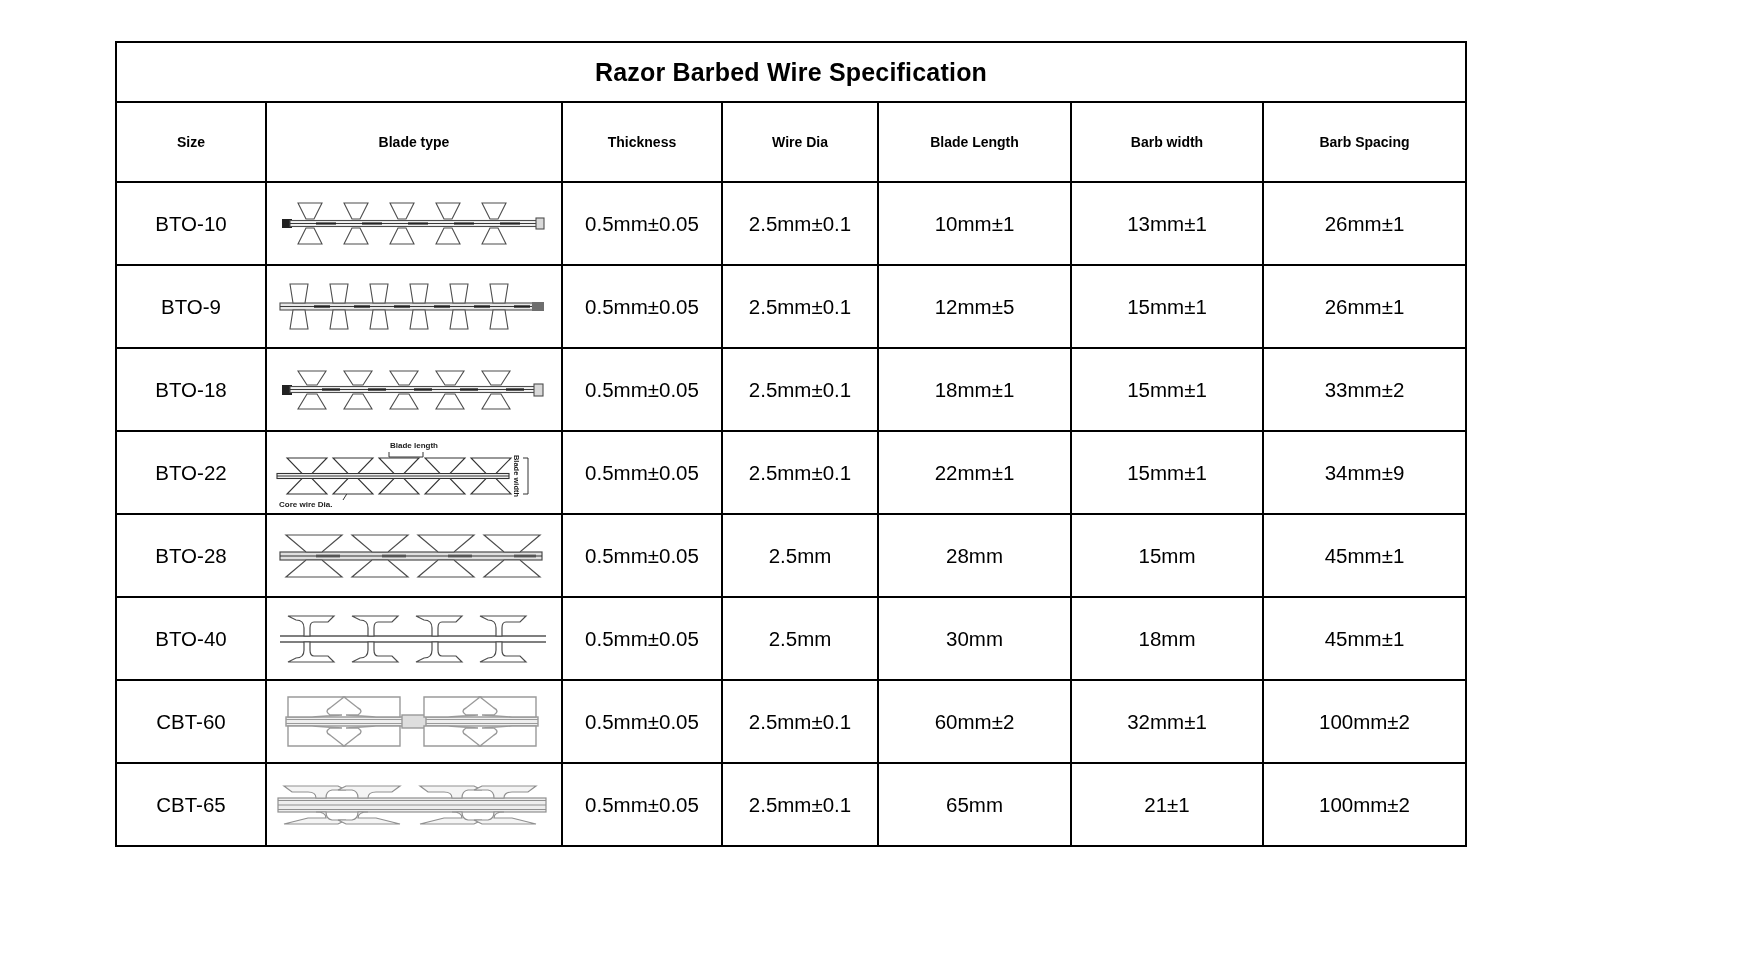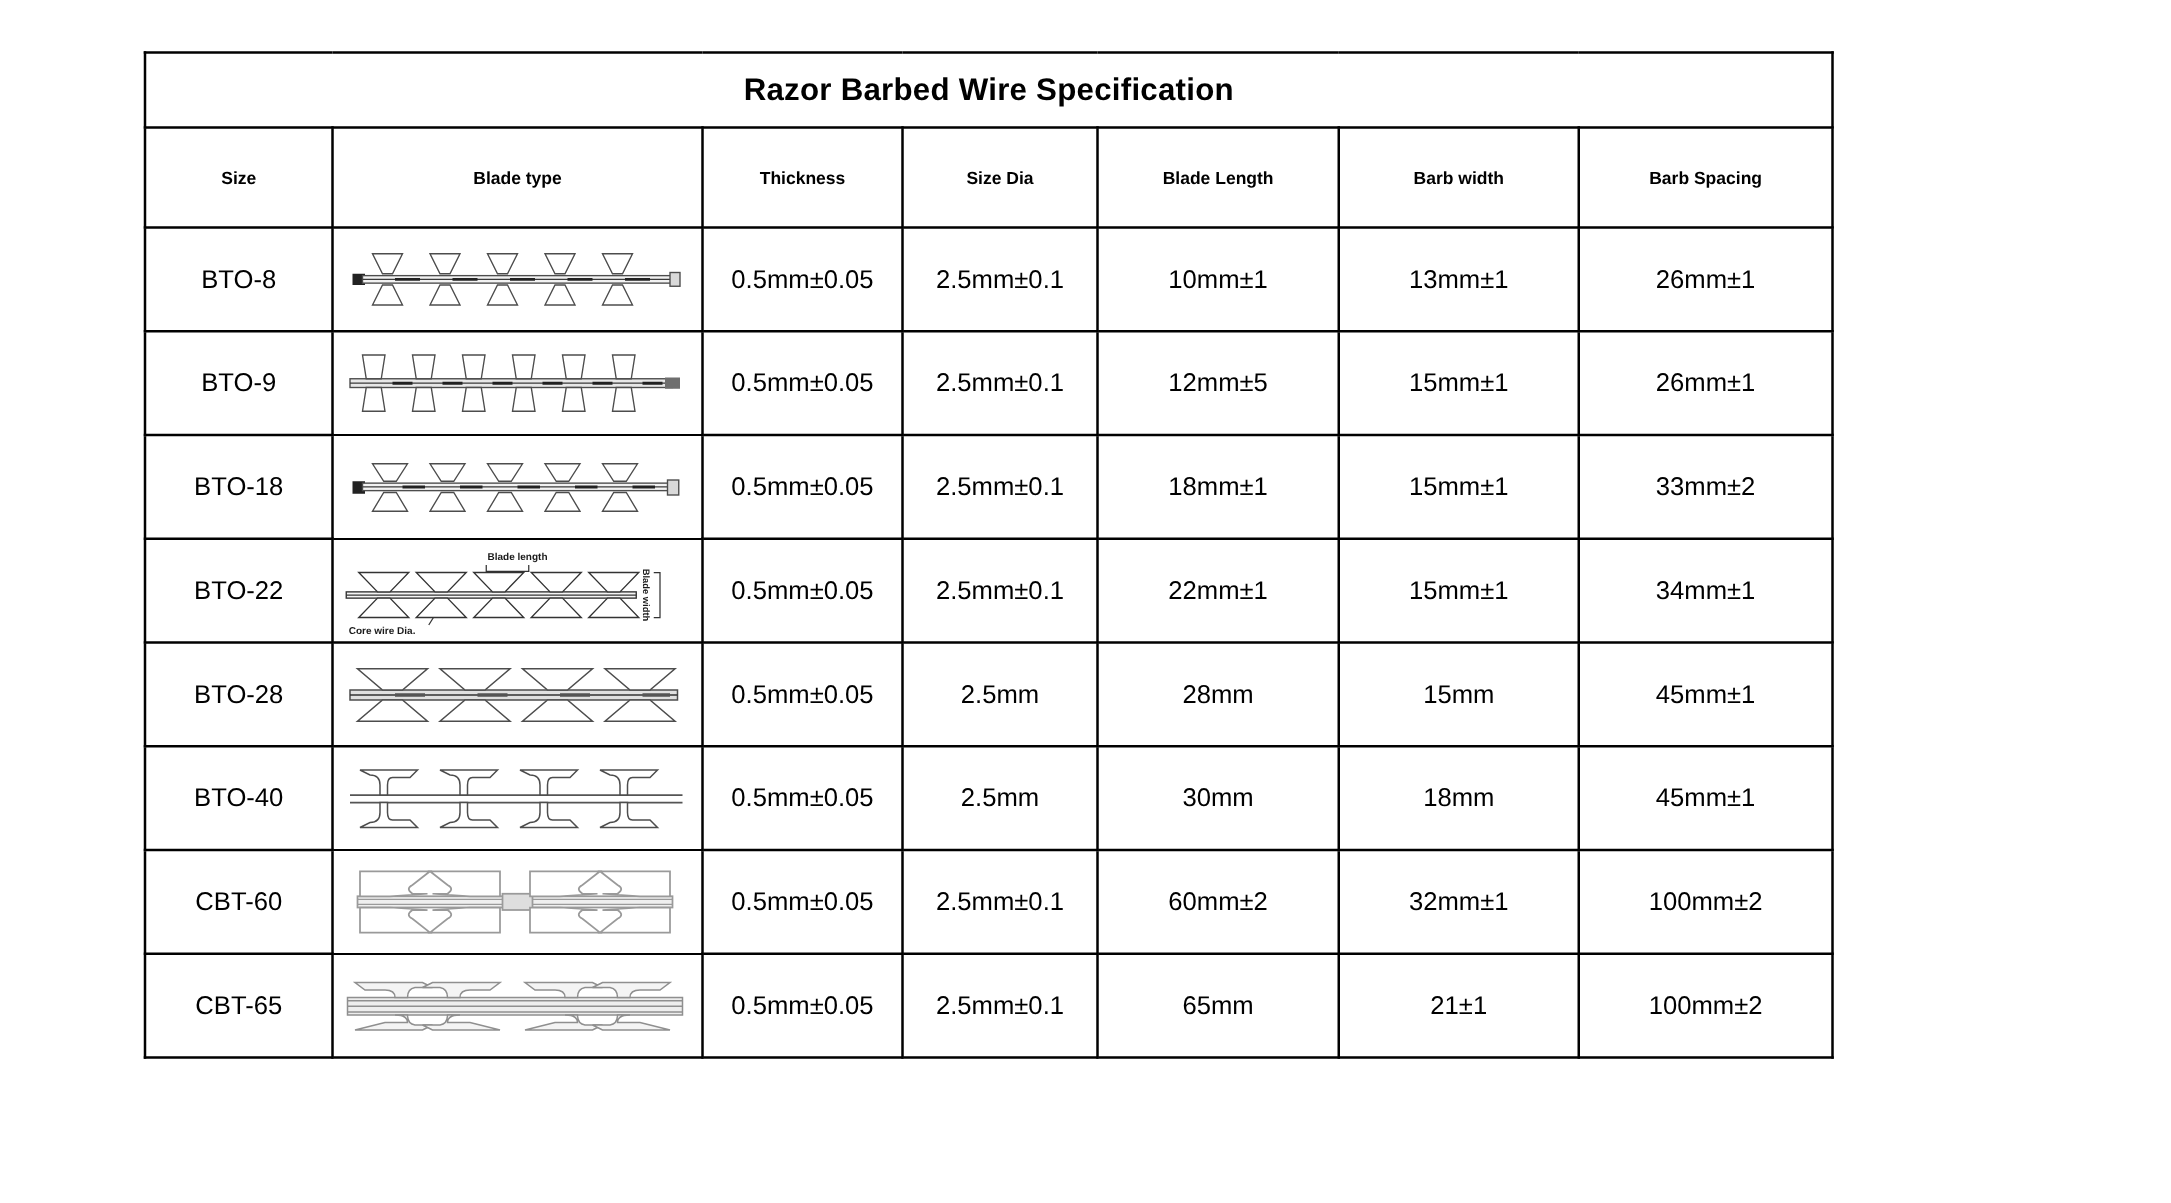--- a/index.html
+++ b/index.html
@@ -84,28 +84,28 @@
     <tbody>
 
       <tr>
         <td class="title-cell" colspan="7">Razor Barbed Wire Specification</td>
       </tr>
 
       <tr class="hdr">
         <td>Size</td>
         <td>Blade type</td>
         <td>Thickness</td>
-        <td>Size Dia</td>
+        <td>Wire Dia</td>
         <td>Blade Length</td>
         <td>Barb width</td>
         <td>Barb Spacing</td>
       </tr>
 
       <tr class="row">
-        <td>BTO-8</td>
+        <td>BTO-10</td>
         <td class="blade-cell">
           <svg width="280" height="62" viewBox="0 0 280 62">
             <g stroke="#4d4d4d" stroke-width="1.1" fill="#fff">
               <rect x="8" y="26" width="10" height="9" fill="#222" stroke="none"></rect>
               <rect x="16" y="27.5" width="250" height="6" fill="#f2f2f2"></rect>
               <line x1="16" y1="30.5" x2="266" y2="30.5" stroke="#3a3a3a" stroke-width="1"></line>
               <g stroke="#222" stroke-width="2.2">
                 <line x1="42" y1="30.5" x2="62" y2="30.5"></line>
                 <line x1="88" y1="30.5" x2="108" y2="30.5"></line>
                 <line x1="134" y1="30.5" x2="154" y2="30.5"></line>
@@ -240,21 +240,21 @@
               <path d="M169 42.5 L179 42.5 L194 58 L154 58 Z"></path>
               <path d="M200 22 L240 22 L225 37.5 L215 37.5 Z"></path>
               <path d="M215 42.5 L225 42.5 L240 58 L200 58 Z"></path>
             </g>
           </svg>
         </td>
         <td>0.5mm±0.05</td>
         <td>2.5mm±0.1</td>
         <td>22mm±1</td>
         <td>15mm±1</td>
-        <td>34mm±1</td>
+        <td>34mm±9</td>
       </tr>
 
       <tr class="row">
         <td>BTO-28</td>
         <td class="blade-cell">
           <svg width="280" height="62" viewBox="0 0 280 62">
             <g stroke="#4d4d4d" stroke-width="1.2" fill="#fff">
               <rect x="6" y="27" width="262" height="8" fill="#e0e0e0"></rect>
               <line x1="6" y1="31" x2="268" y2="31" stroke="#333" stroke-width="1.2"></line>
               <g stroke="#555" stroke-width="2.8">

